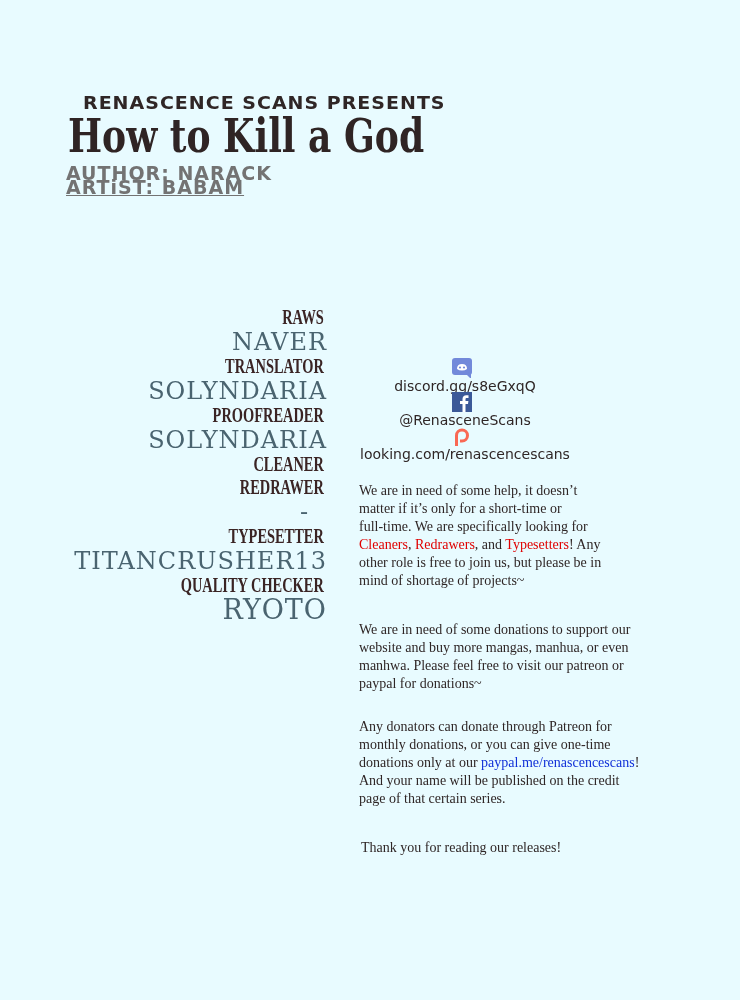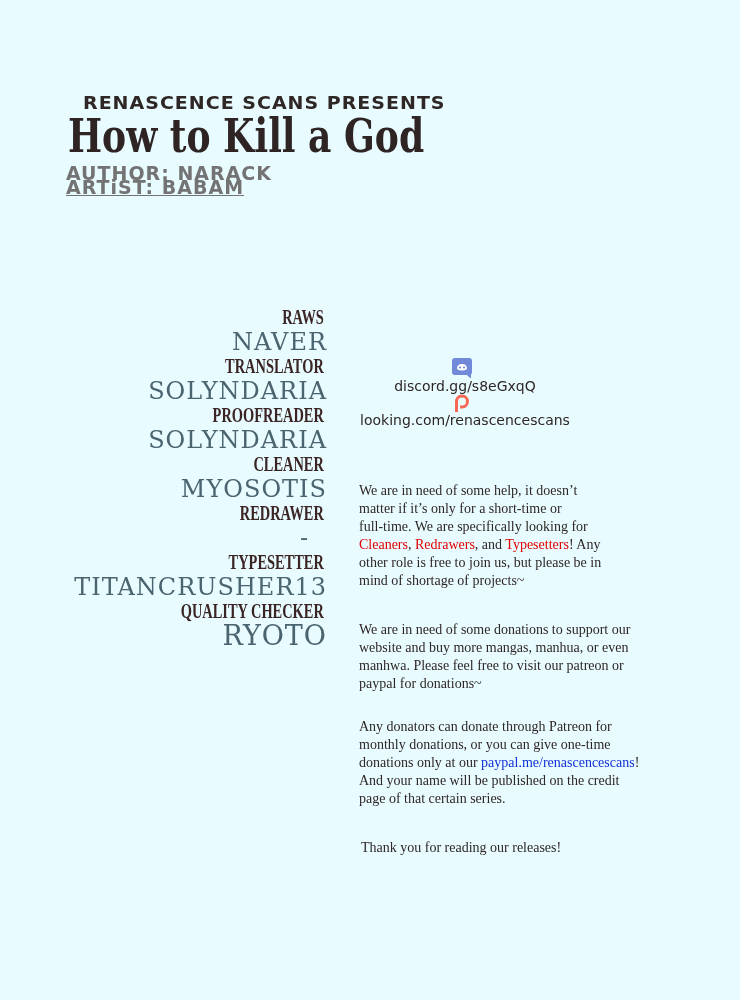--- a/index.html
+++ b/index.html
@@ -142,21 +142,20 @@
 </div>
 
 <div class="credits">
   <span class="role">RAWS</span>
   <span class="name">NAVER</span>
   <span class="role">TRANSLATOR</span>
   <span class="name">SOLYNDARIA</span>
   <span class="role">PROOFREADER</span>
   <span class="name">SOLYNDARIA</span>
   <span class="role">CLEANER</span>
-  <span class="name">MYOSOTIS</span>
   <span class="role">REDRAWER</span>
   <span class="name" style="padding-right:18px;">-</span>
   <span class="role">TYPESETTER</span>
   <span class="name">TITANCRUSHER13</span>
   <span class="role">QUALITY CHECKER</span>
   <span class="name" style="font-size:27px;">RYOTO</span>
 </div>
 
 <div class="socials">
   <div class="social-row">
@@ -167,20 +166,29 @@
         <path d="M5 11 Q5 6 10 6 Q15 6 15 11 Q13 12.5 10 12.5 Q7 12.5 5 11Z" fill="#ffffff"></path>
         <circle cx="8" cy="9.5" r="1.1" fill="#7289DA"></circle>
         <circle cx="12" cy="9.5" r="1.1" fill="#7289DA"></circle>
       </svg>
     </span>
     <span class="social-text">discord.gg/s8eGxqQ</span>
   </div>
   <div class="social-row">
     <span class="social-icon">
       <svg width="20" height="20" viewBox="0 0 20 20">
+        <rect x="0" y="0" width="20" height="20" fill="#3B5998"></rect>
+        <path d="M13.5 20 V12 H16 L16.4 9 H13.5 V7.3 C13.5 6.5 13.8 6 15 6 H16.5 V3.3 C16.2 3.3 15.3 3.2 14.3 3.2 C12 3.2 10.5 4.6 10.5 7 V9 H8 V12 H10.5 V20 Z" fill="#ffffff"></path>
+      </svg>
+    </span>
+    <span class="social-text">@RenasceneScans</span>
+  </div>
+  <div class="social-row">
+    <span class="social-icon">
+      <svg width="20" height="20" viewBox="0 0 20 20">
         <path d="M3 20 V9.5 A7 7 0 1 1 10 16.5 H8 V13.5 H10 A4 4 0 1 0 6 9.5 V20 Z" fill="#F96854"></path>
       </svg>
     </span>
     <span class="social-text">looking.com/renascencescans</span>
   </div>
 </div>
 
 <div class="para p1"><span>We are in need of some help, it doesn’t
 matter if it’s only for a short-time or
 full-time. We are specifically looking for

